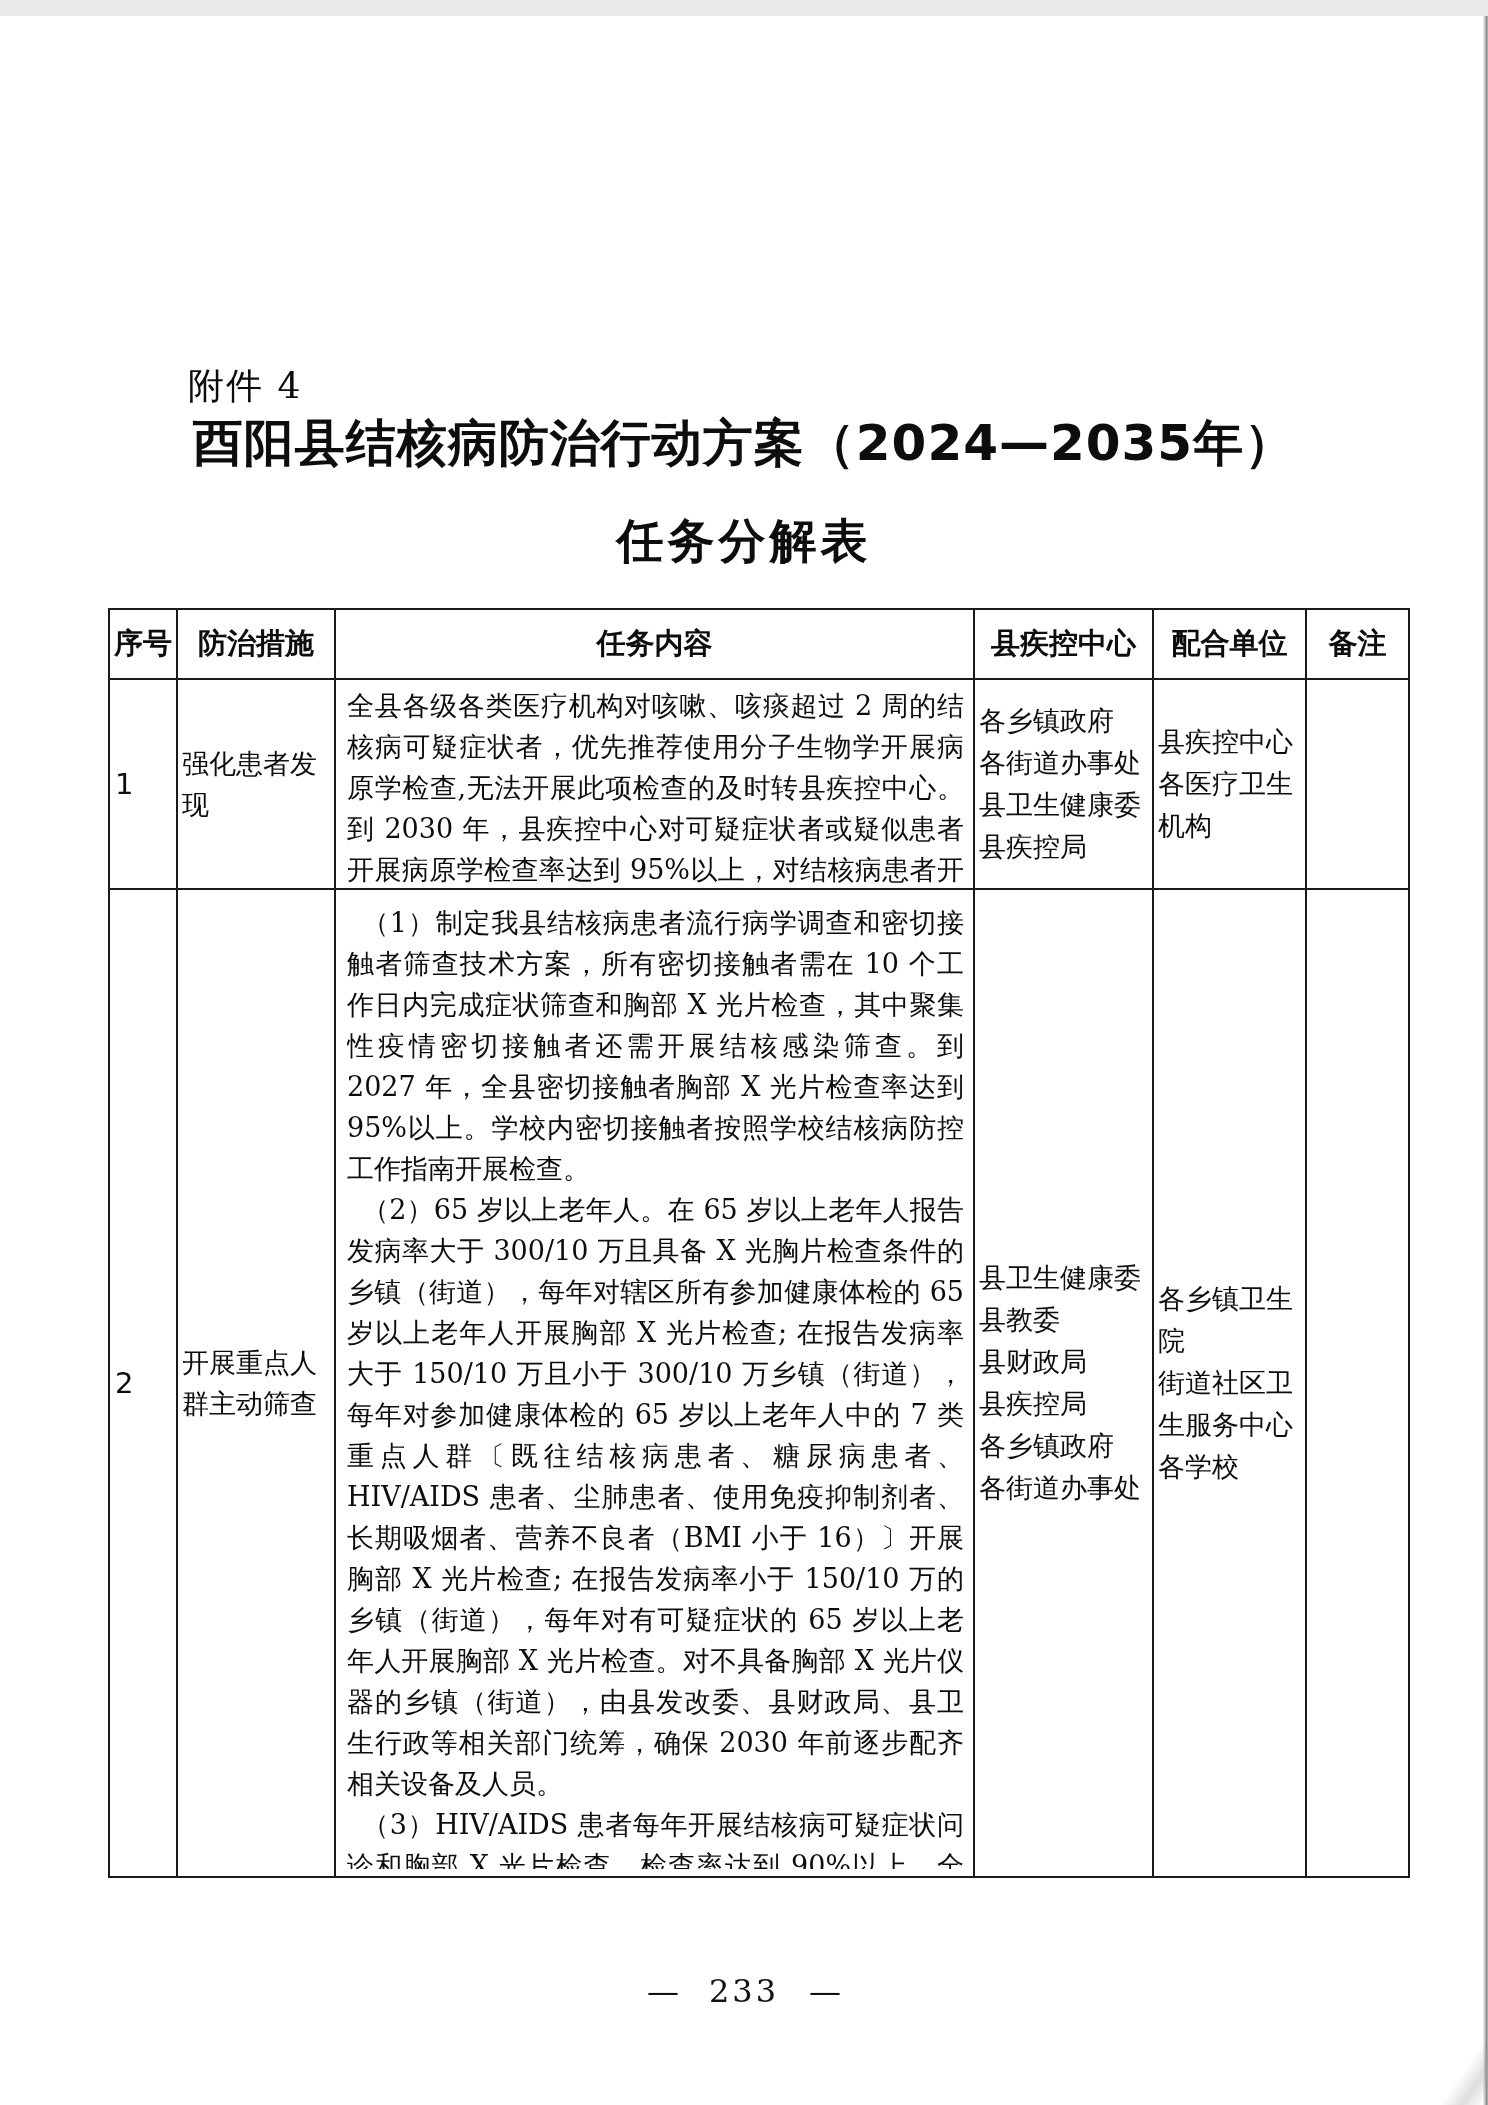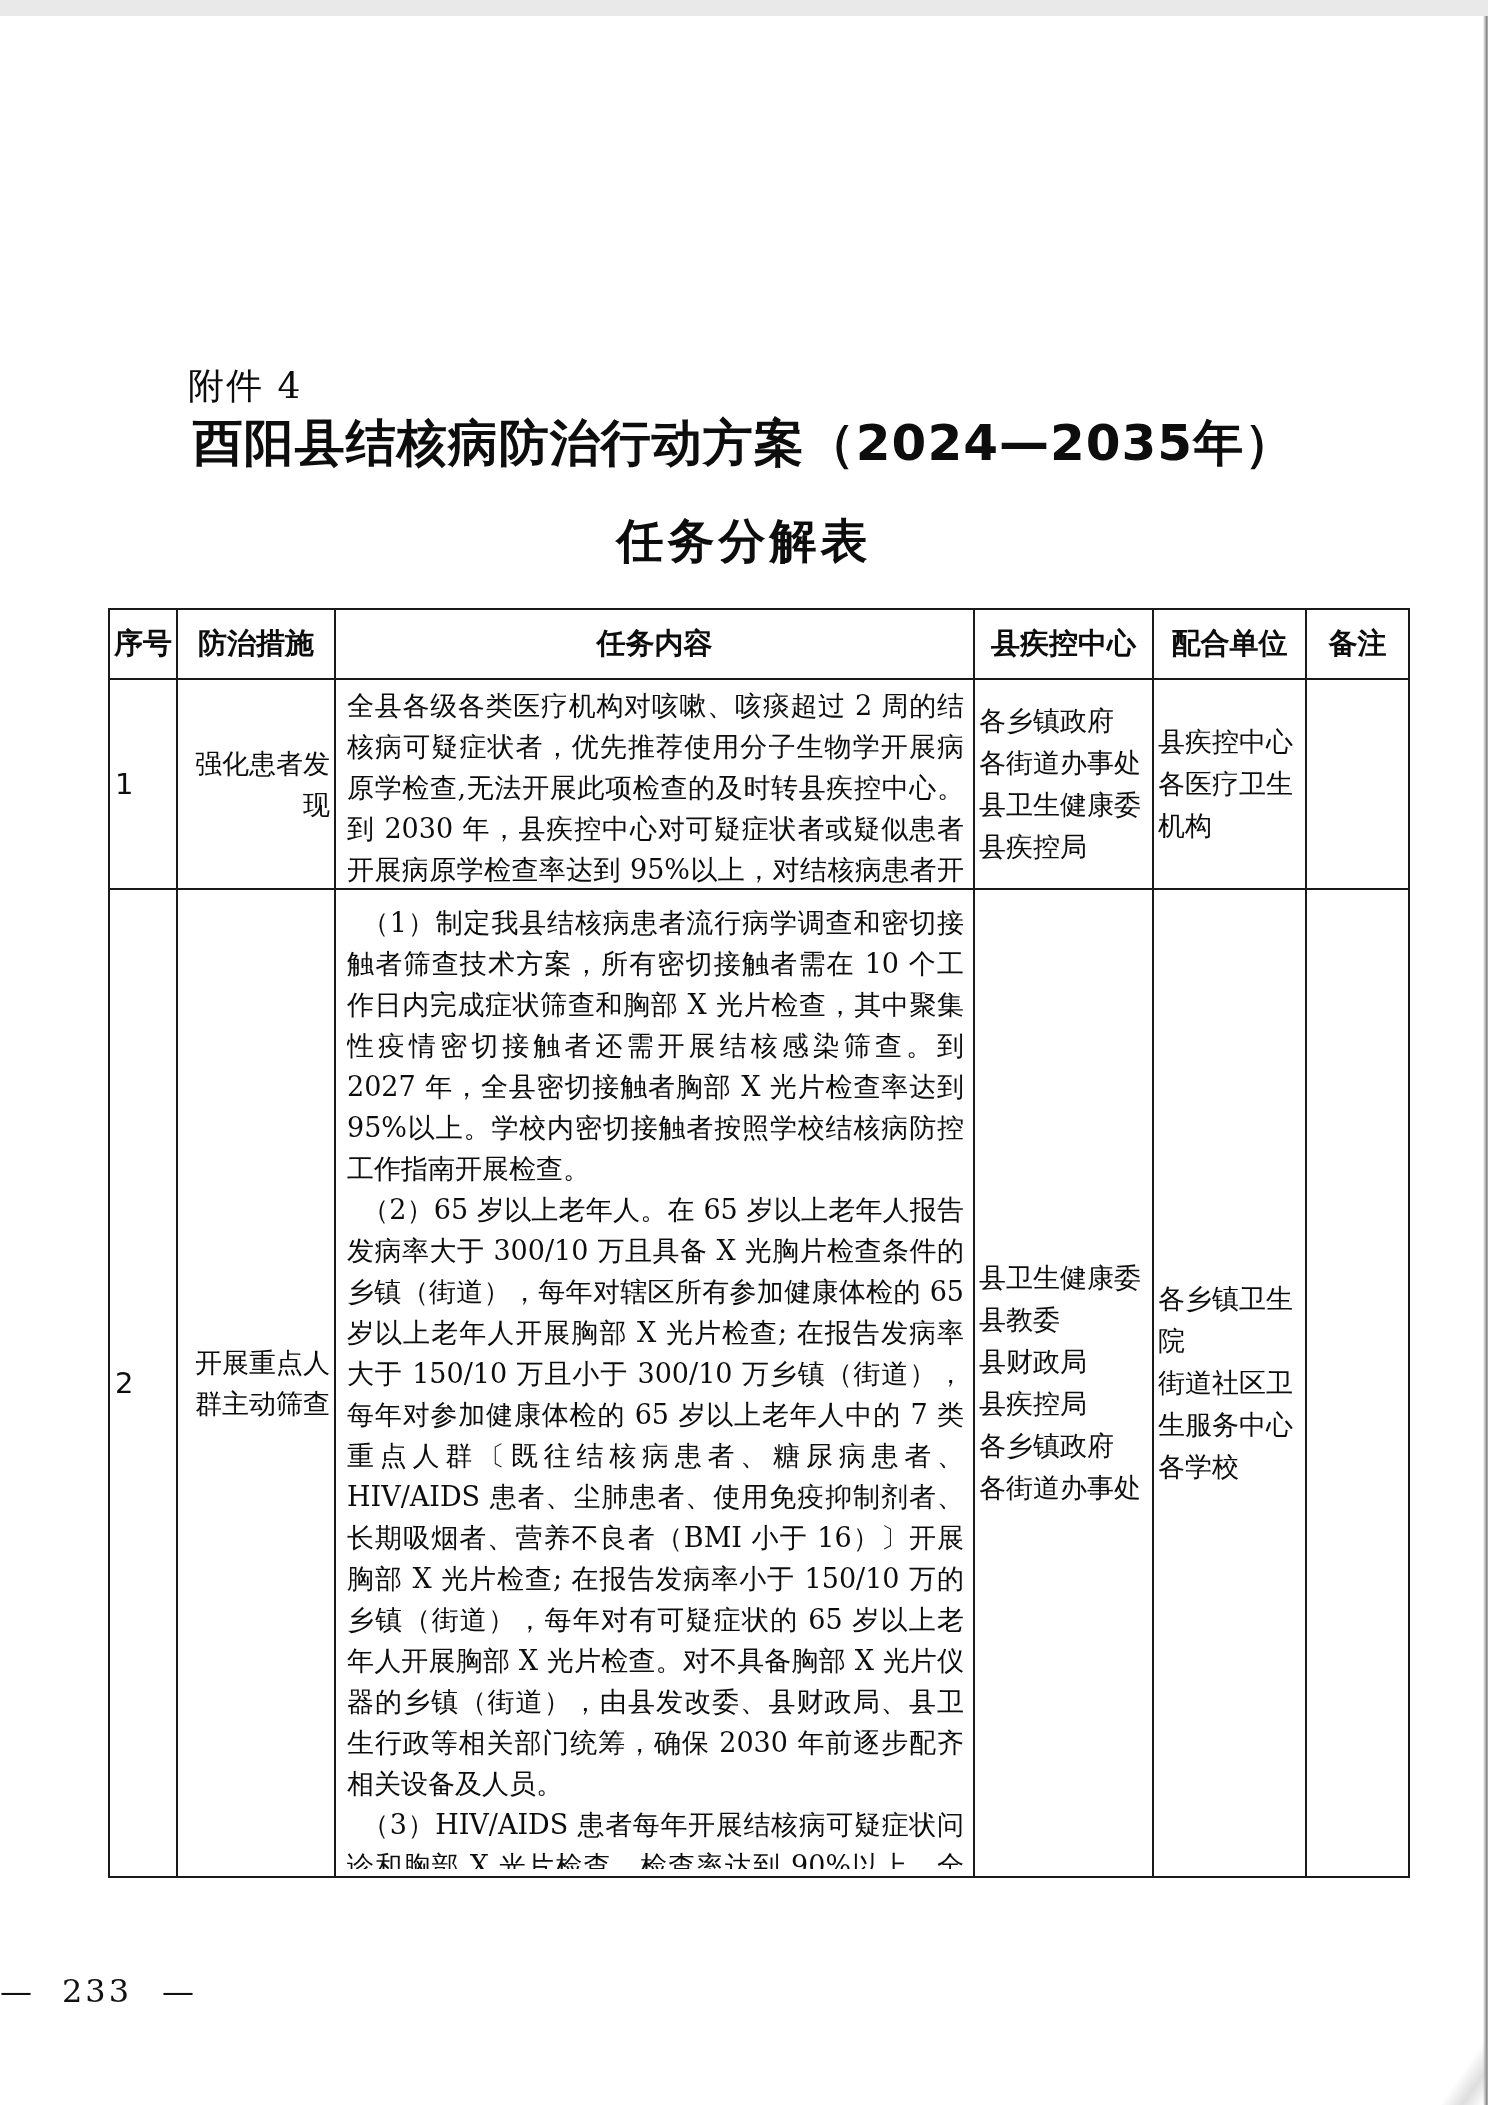--- a/index.html
+++ b/index.html
@@ -75,42 +75,42 @@
   }
   tr.row-1 { height: 210px; }
   tr.row-2 { height: 988px; }
 
   td.col-index {
     font-family: "DejaVu Sans", "Liberation Sans", sans-serif;
     font-size: 29px;
     text-align: left;
     padding-left: 5px;
   }
-  td.col-measure { padding: 0 4px; text-align: right; }
+  td.col-measure { padding: 0 4px; text-align: left; }
   td.col-task { vertical-align: top; padding: 5px 9px 0 11px; text-align: justify; }
   td.col-task .cell-clip { overflow: hidden; }
   tr.row-1 td.col-task .cell-clip { max-height: 202px; }
   tr.row-2 td.col-task .cell-clip { max-height: 974px; padding-top: 7px; }
   td.col-task p { margin: 0; }
   td.col-task p.indent { text-indent: 15px; }
   td.col-units {
     padding: 0 4px;
     white-space: pre-line;
     line-height: 42px;
     text-align: left;
   }
   td.col-remarks { padding: 0 3px; }
 
   
   .page-footer {
     position: absolute;
     top: 1956px;
     left: 0;
     width: 100%;
-    text-align: left;
+    text-align: center;
     font-size: 32px;
     color: #111;
   }
   .page-footer .num { margin: 0 30px; letter-spacing: 3px; }
 
   
   .scan-edge-right {
     position: absolute;
     top: 0;
     right: 0;

